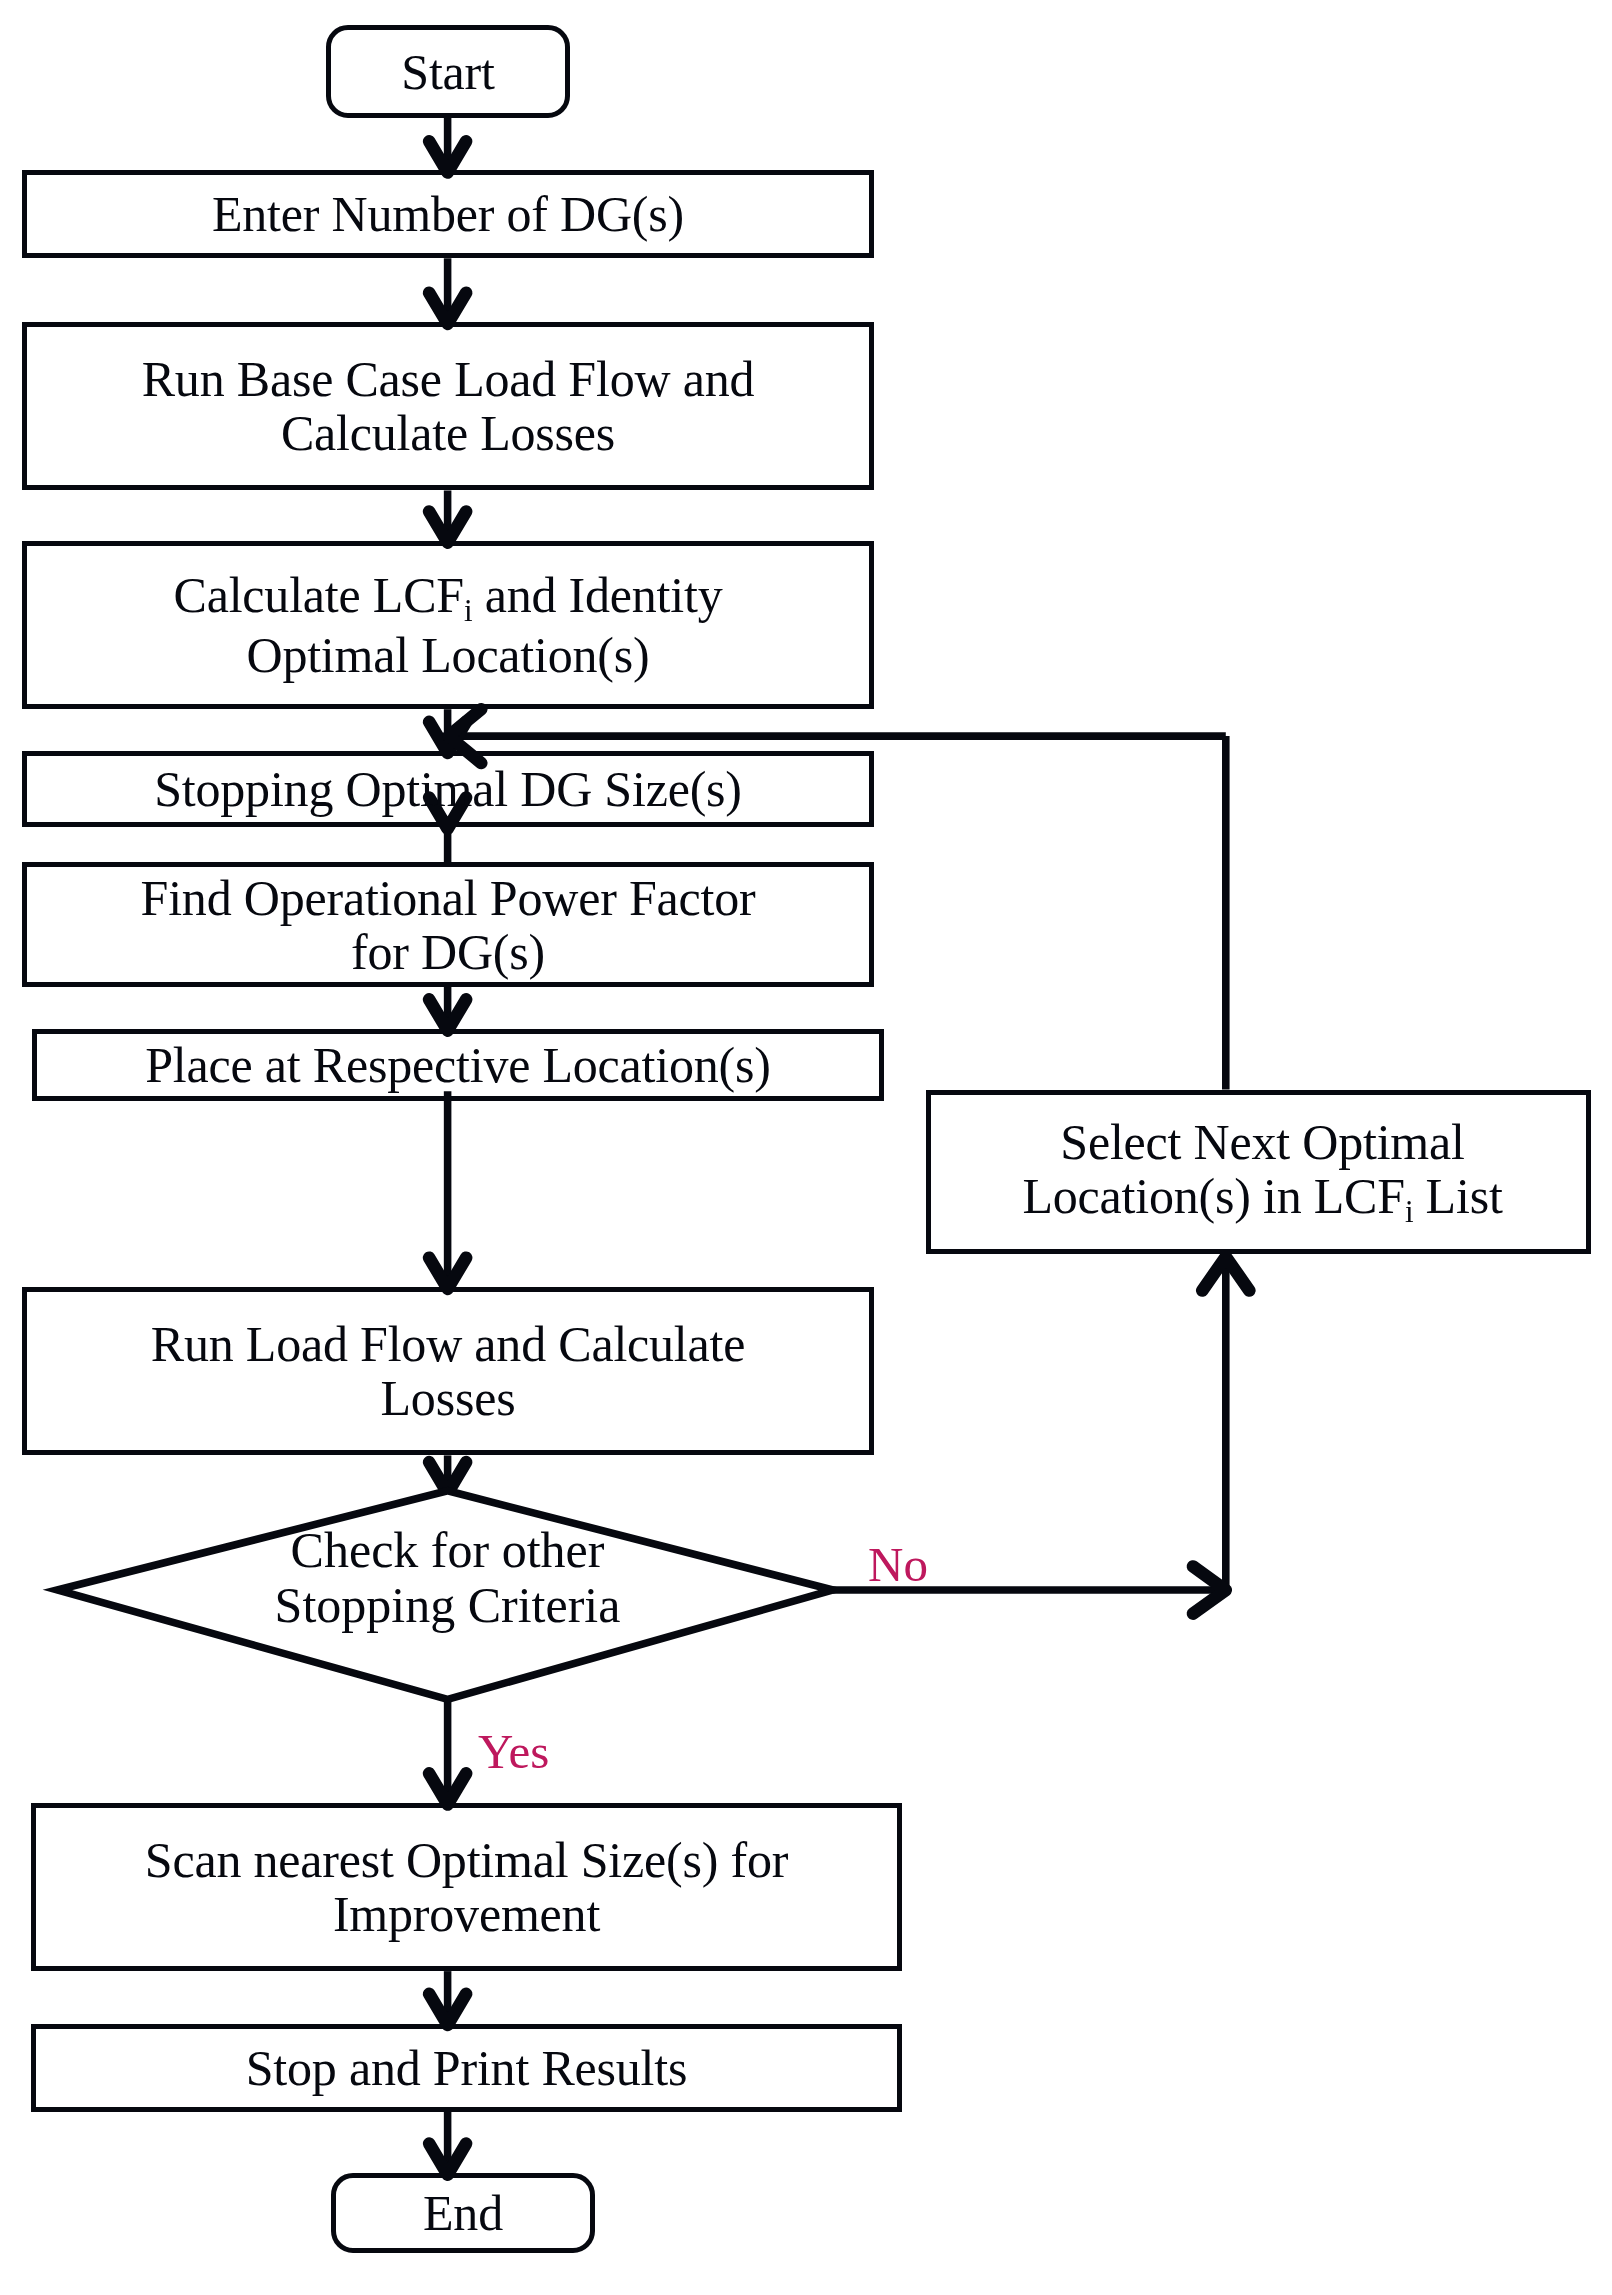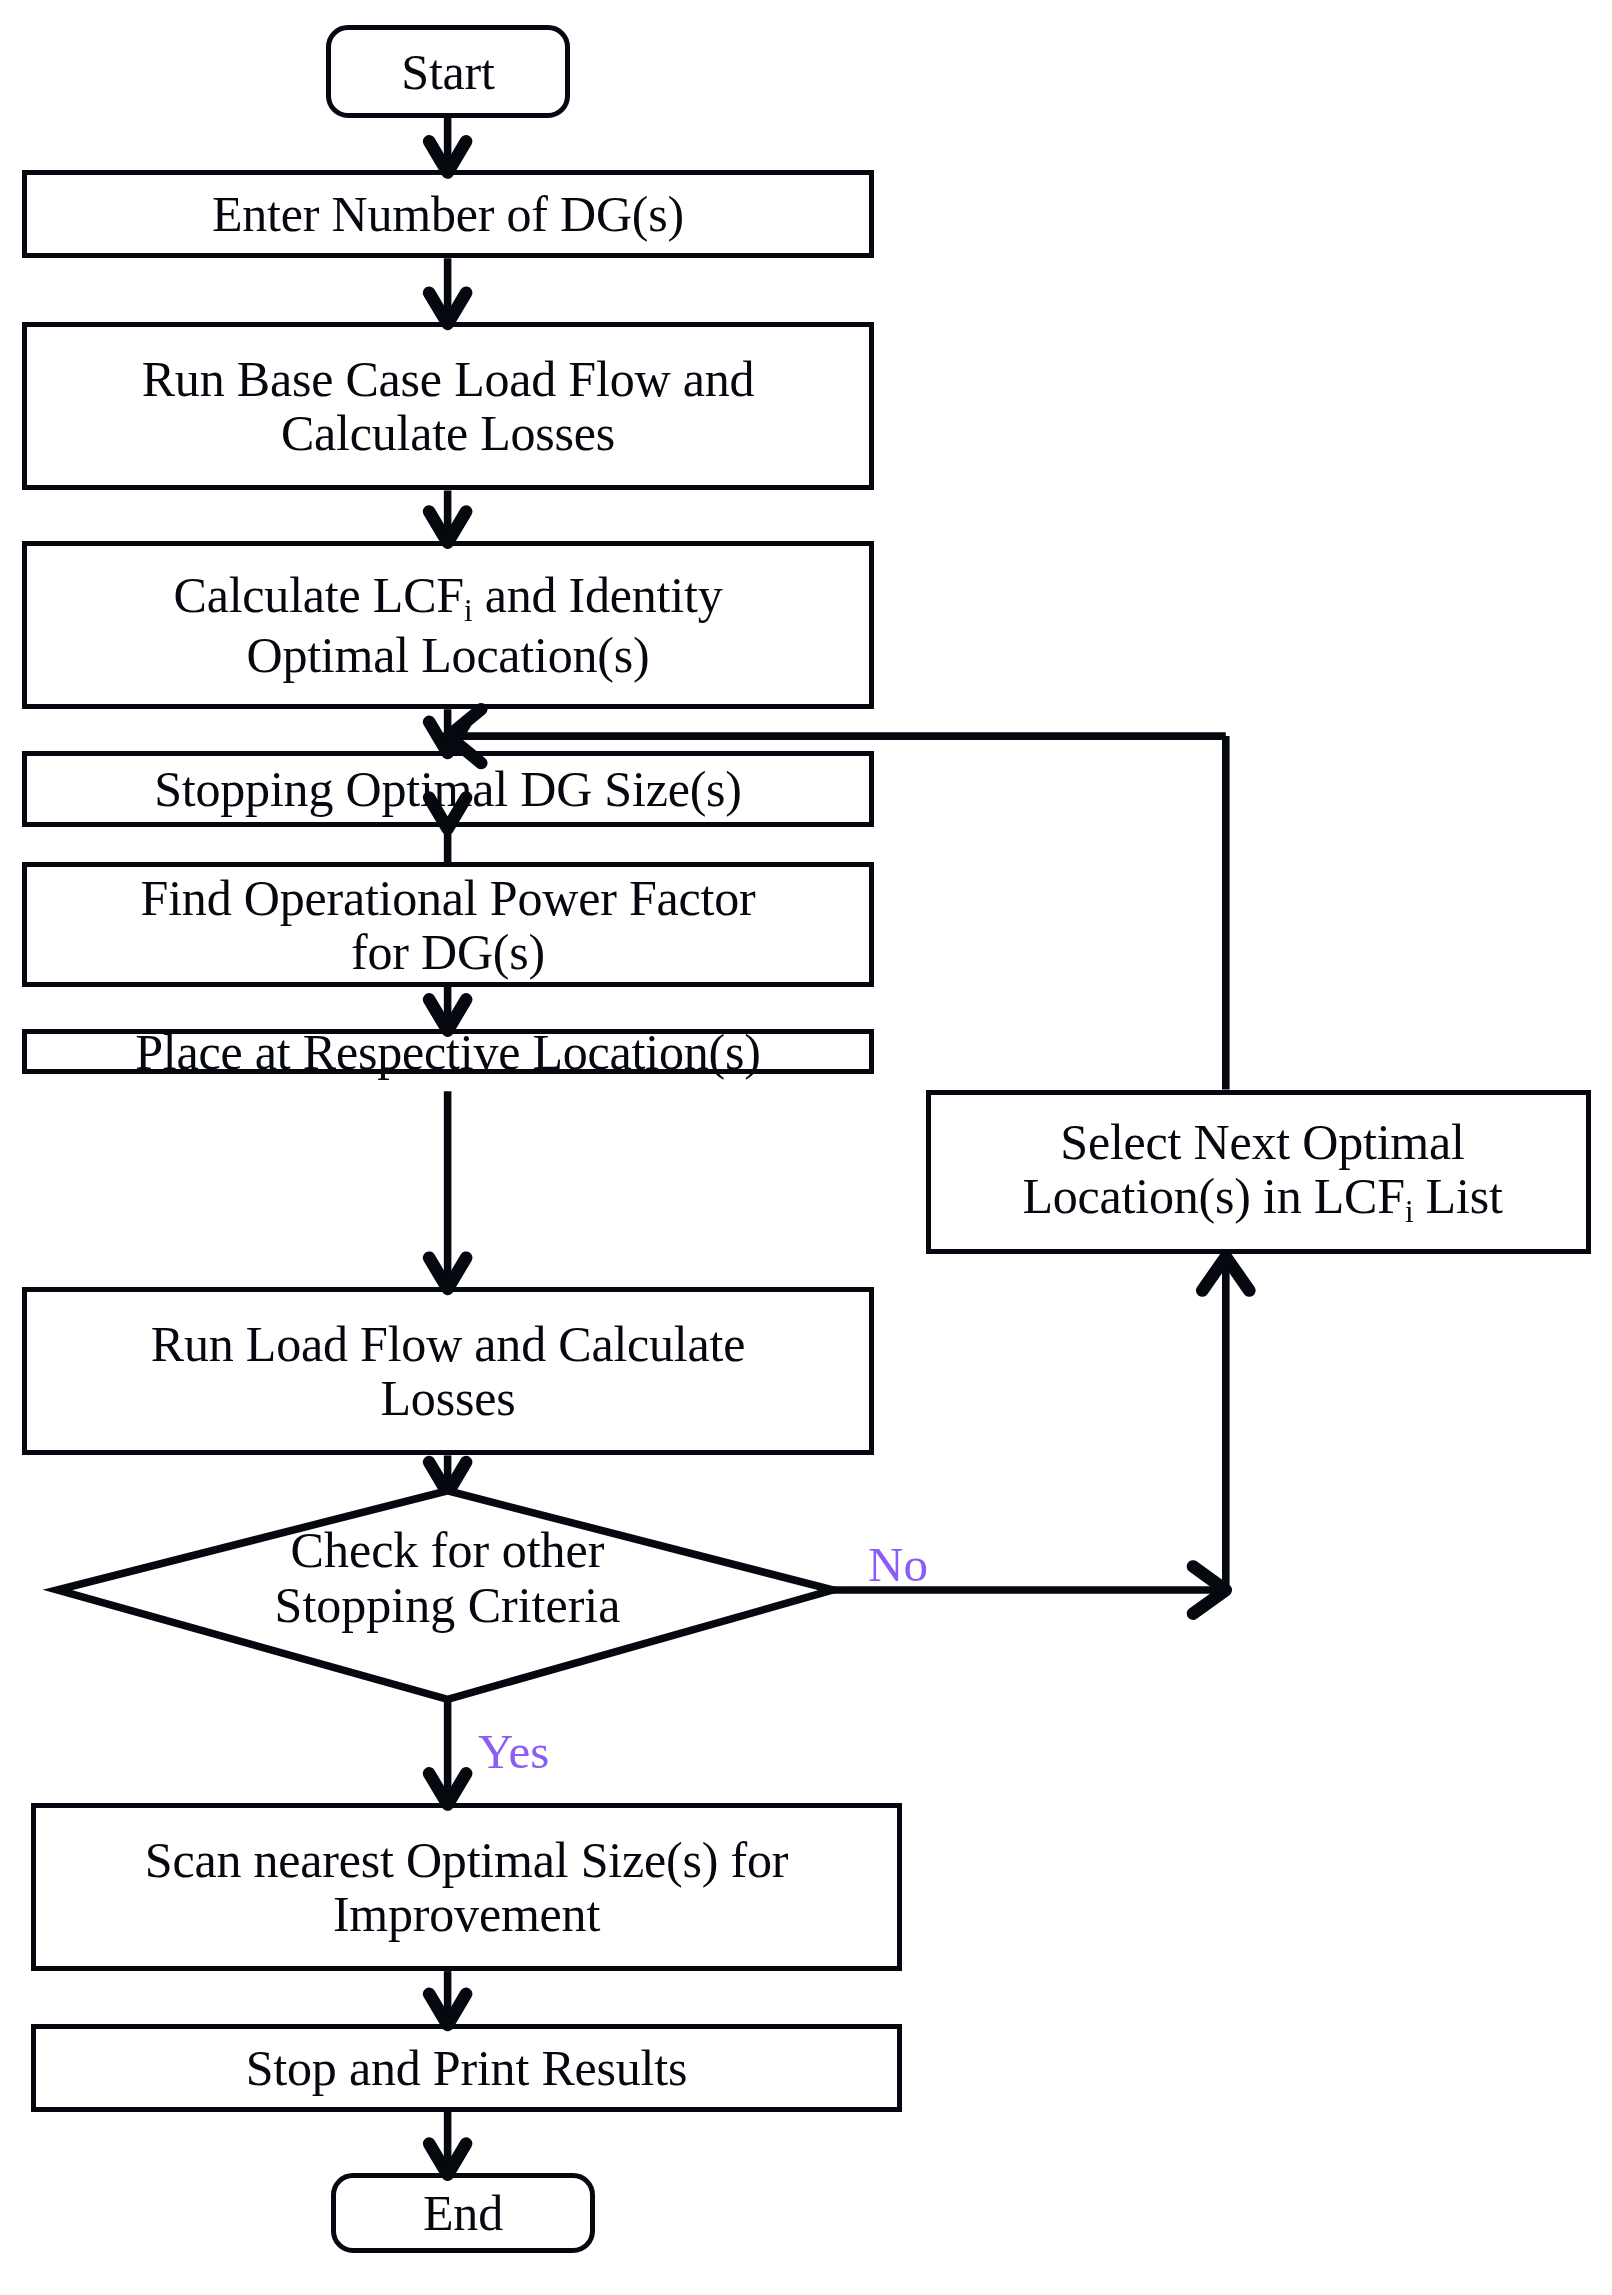--- a/index.html
+++ b/index.html
@@ -55,21 +55,21 @@
     display: flex;
     justify-content: center;
     text-align: center;
     font-size: 50px;
     color: #06080f;
     line-height: 1.1;
   }
   .edge-label {
     position: absolute;
     font-size: 49px;
-    color: #8b5cf6;
+    color: #be185d;
     line-height: 1;
     white-space: nowrap;
   }
   sub {
     font-size: 0.62em;
     vertical-align: -0.28em;
   }
 </style>
 </head>
 <body>
@@ -161,21 +161,21 @@
     <span class="txt">Stopping Optimal DG Size(s)</span>
   </div>
 
   <div class="node proc" style="left:22px; top:862px; width:852px; height:125px;">
     <span class="txt">
       <span>Find Operational Power Factor</span><br>
       <span>for DG(s)</span>
     </span>
   </div>
 
-  <div class="node proc" style="left:22px; top:1029px; width:852px; height:45px;">
+  <div class="node proc" style="left:32px; top:1029px; width:852px; height:72px;">
     <span class="txt">Place at Respective Location(s)</span>
   </div>
 
   <div class="node proc" style="left:22px; top:1287px; width:852px; height:168px;">
     <span class="txt">
       <span>Run Load Flow and Calculate</span><br>
       <span>Losses</span>
     </span>
   </div>
 

